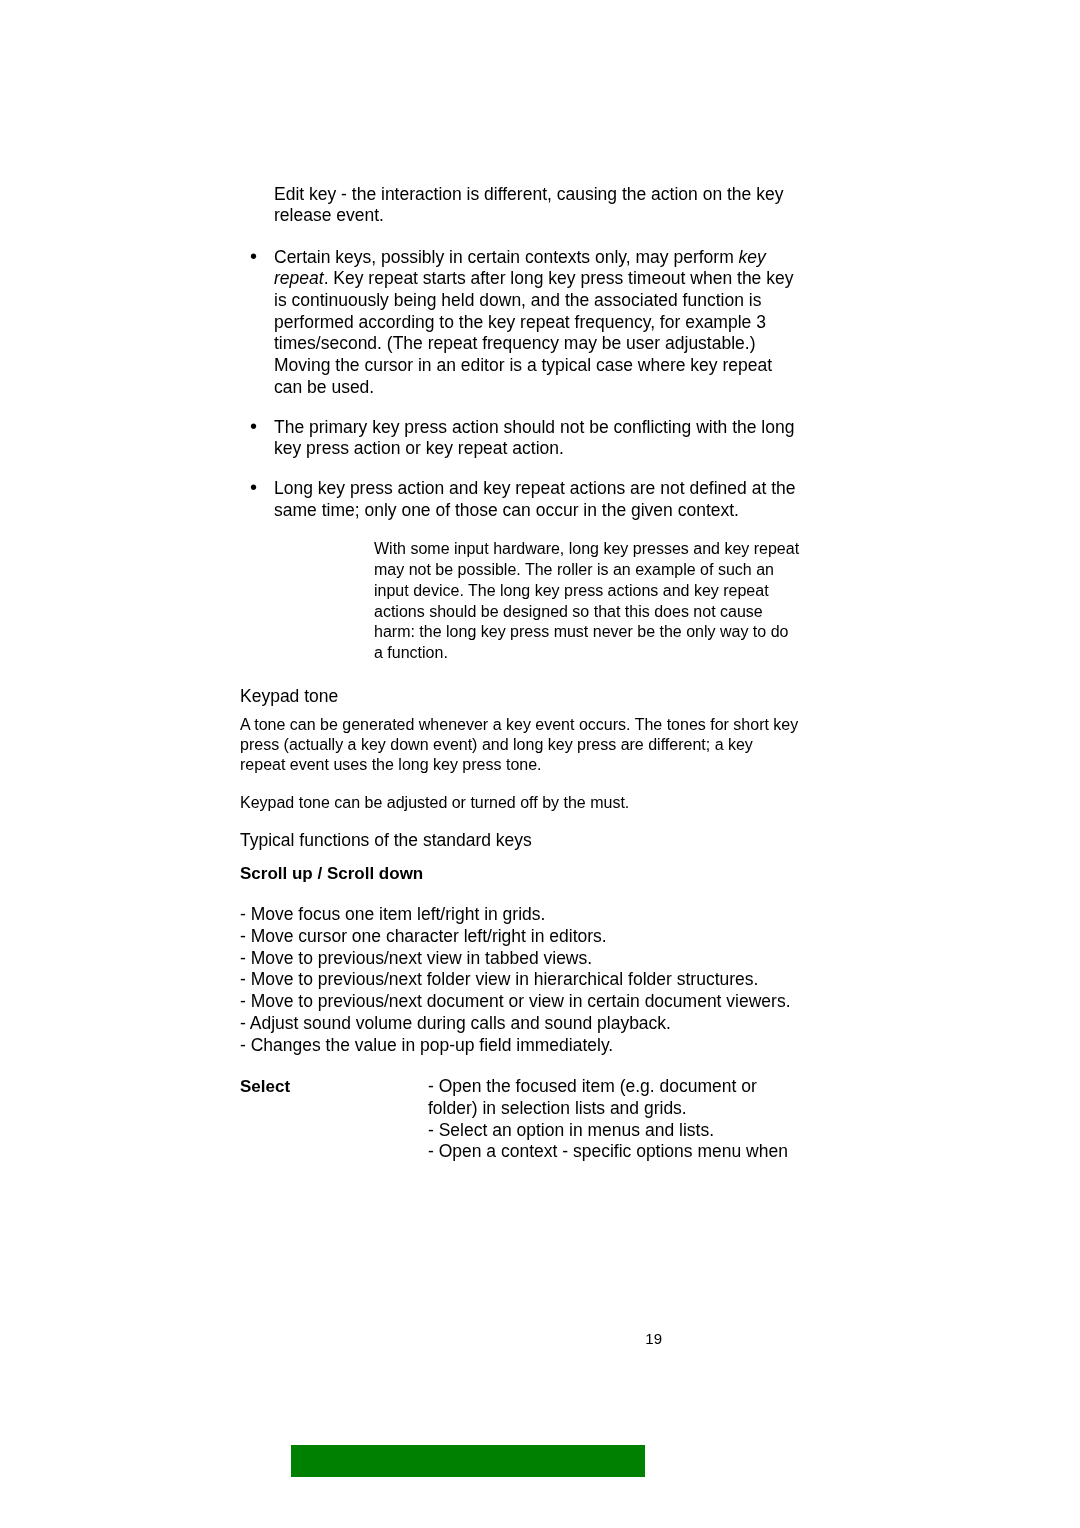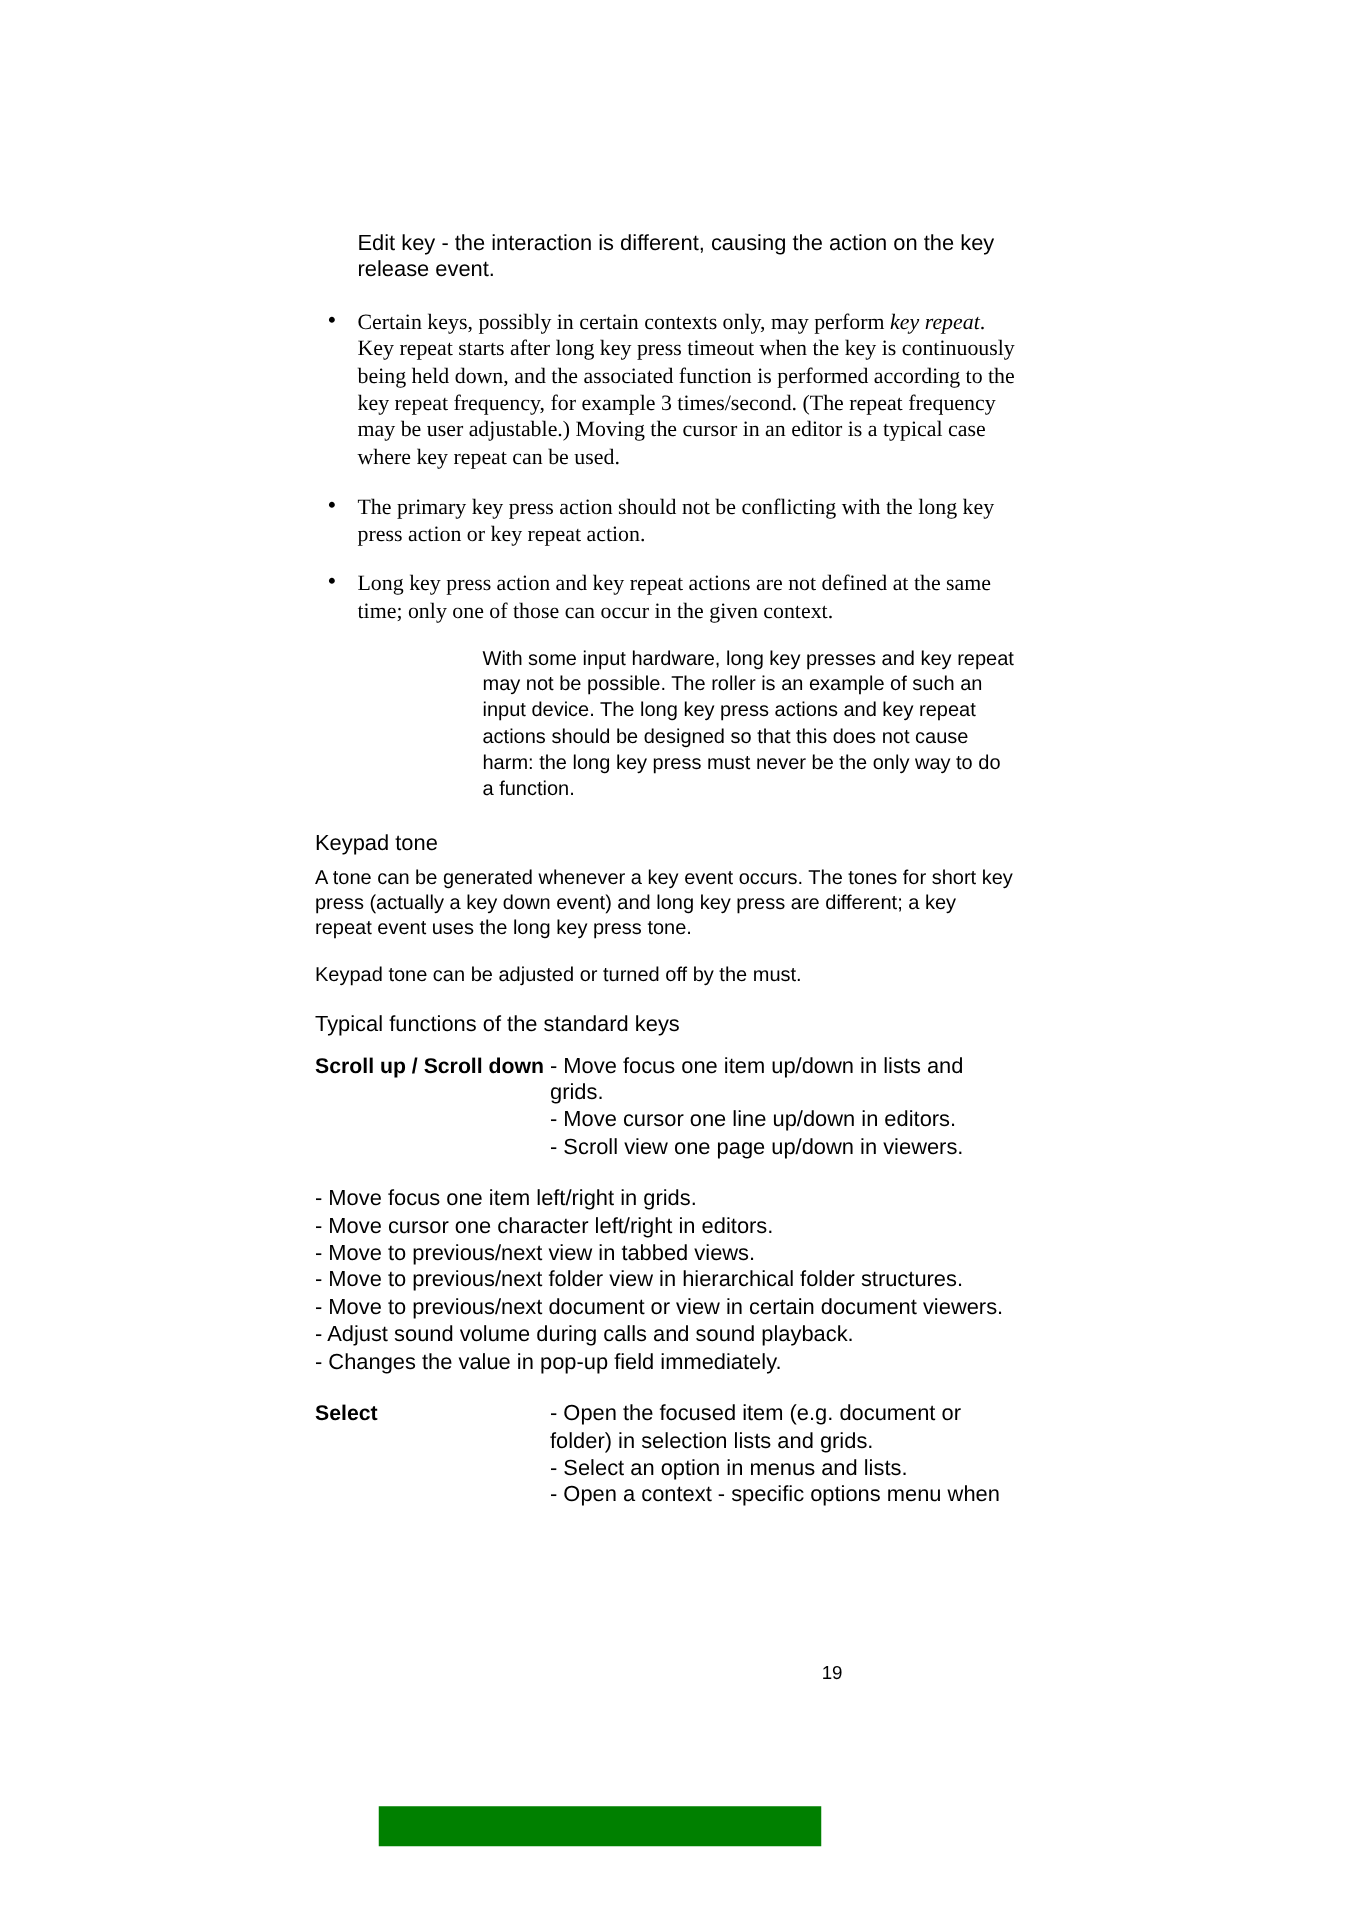--- a/index.html
+++ b/index.html
@@ -7,42 +7,41 @@
     padding: 0;
     background: #ffffff;
     width: 1080px;
     height: 1528px;
     position: relative;
     font-family: Verdana, Geneva, sans-serif;
     color: #000;
   }
   .page {
     position: absolute;
-    left: 12px;
+    left: 0;
     top: 0;
     width: 908px;
     height: 1528px;
   }
   .content {
     position: absolute;
     left: 240px;
     width: 560px;
     top: 184px;
   }
   .intro-line {
     margin-left: 34px;
     font-size: 17.5px;
     line-height: 1.22;
     margin-bottom: 20px;
   }
   ul.bullets {
     list-style: none;
     padding: 0;
     margin: 0 0 0 0;
-    font-family: Liberation Serif, serif;
   }
   ul.bullets > li {
     position: relative;
     padding-left: 34px;
     margin-bottom: 18px;
     font-size: 17.5px;
     line-height: 1.24;
   }
   ul.bullets > li::before {
     content: "•";
@@ -130,21 +129,20 @@
 
     <h2 class="sub">Keypad tone</h2>
     <p class="para">A tone can be generated whenever a key event occurs. The tones for short key press (actually a key down event) and long key press are different; a key repeat event uses the long key press tone.</p>
     <p class="para">Keypad tone can be adjusted or turned off by the must.</p>
 
     <h2 class="sub" style="margin-top:16px;margin-bottom:12px;">Typical functions of the standard keys</h2>
 
     <div class="def-table">
       <div class="def-row">
         <div class="def-term">Scroll up / Scroll down</div>
-        <div class="def-desc">- Move focus one item up/down in lists and grids.<br>- Move cursor one line up/down in editors.<br>- Scroll view one page up/down in viewers.</div>
       </div>
       <div class="def-row">
         <div class="def-desc">- Move focus one item left/right in grids.<br>- Move cursor one character left/right in editors.<br>- Move to previous/next view in tabbed views.<br>- Move to previous/next folder view in hierarchical folder structures.<br>- Move to previous/next document or view in certain document viewers.<br>- Adjust sound volume during calls and sound playback.<br>- Changes the value in pop-up field immediately.</div>
       </div>
       <div class="def-row" style="margin-bottom:0;">
         <div class="def-term">Select</div>
         <div class="def-desc">- Open the focused item (e.g. document or folder) in selection lists and grids.<br>- Select an option in menus and lists.<br>- Open a context - specific options menu when</div>
       </div>
     </div>
 

